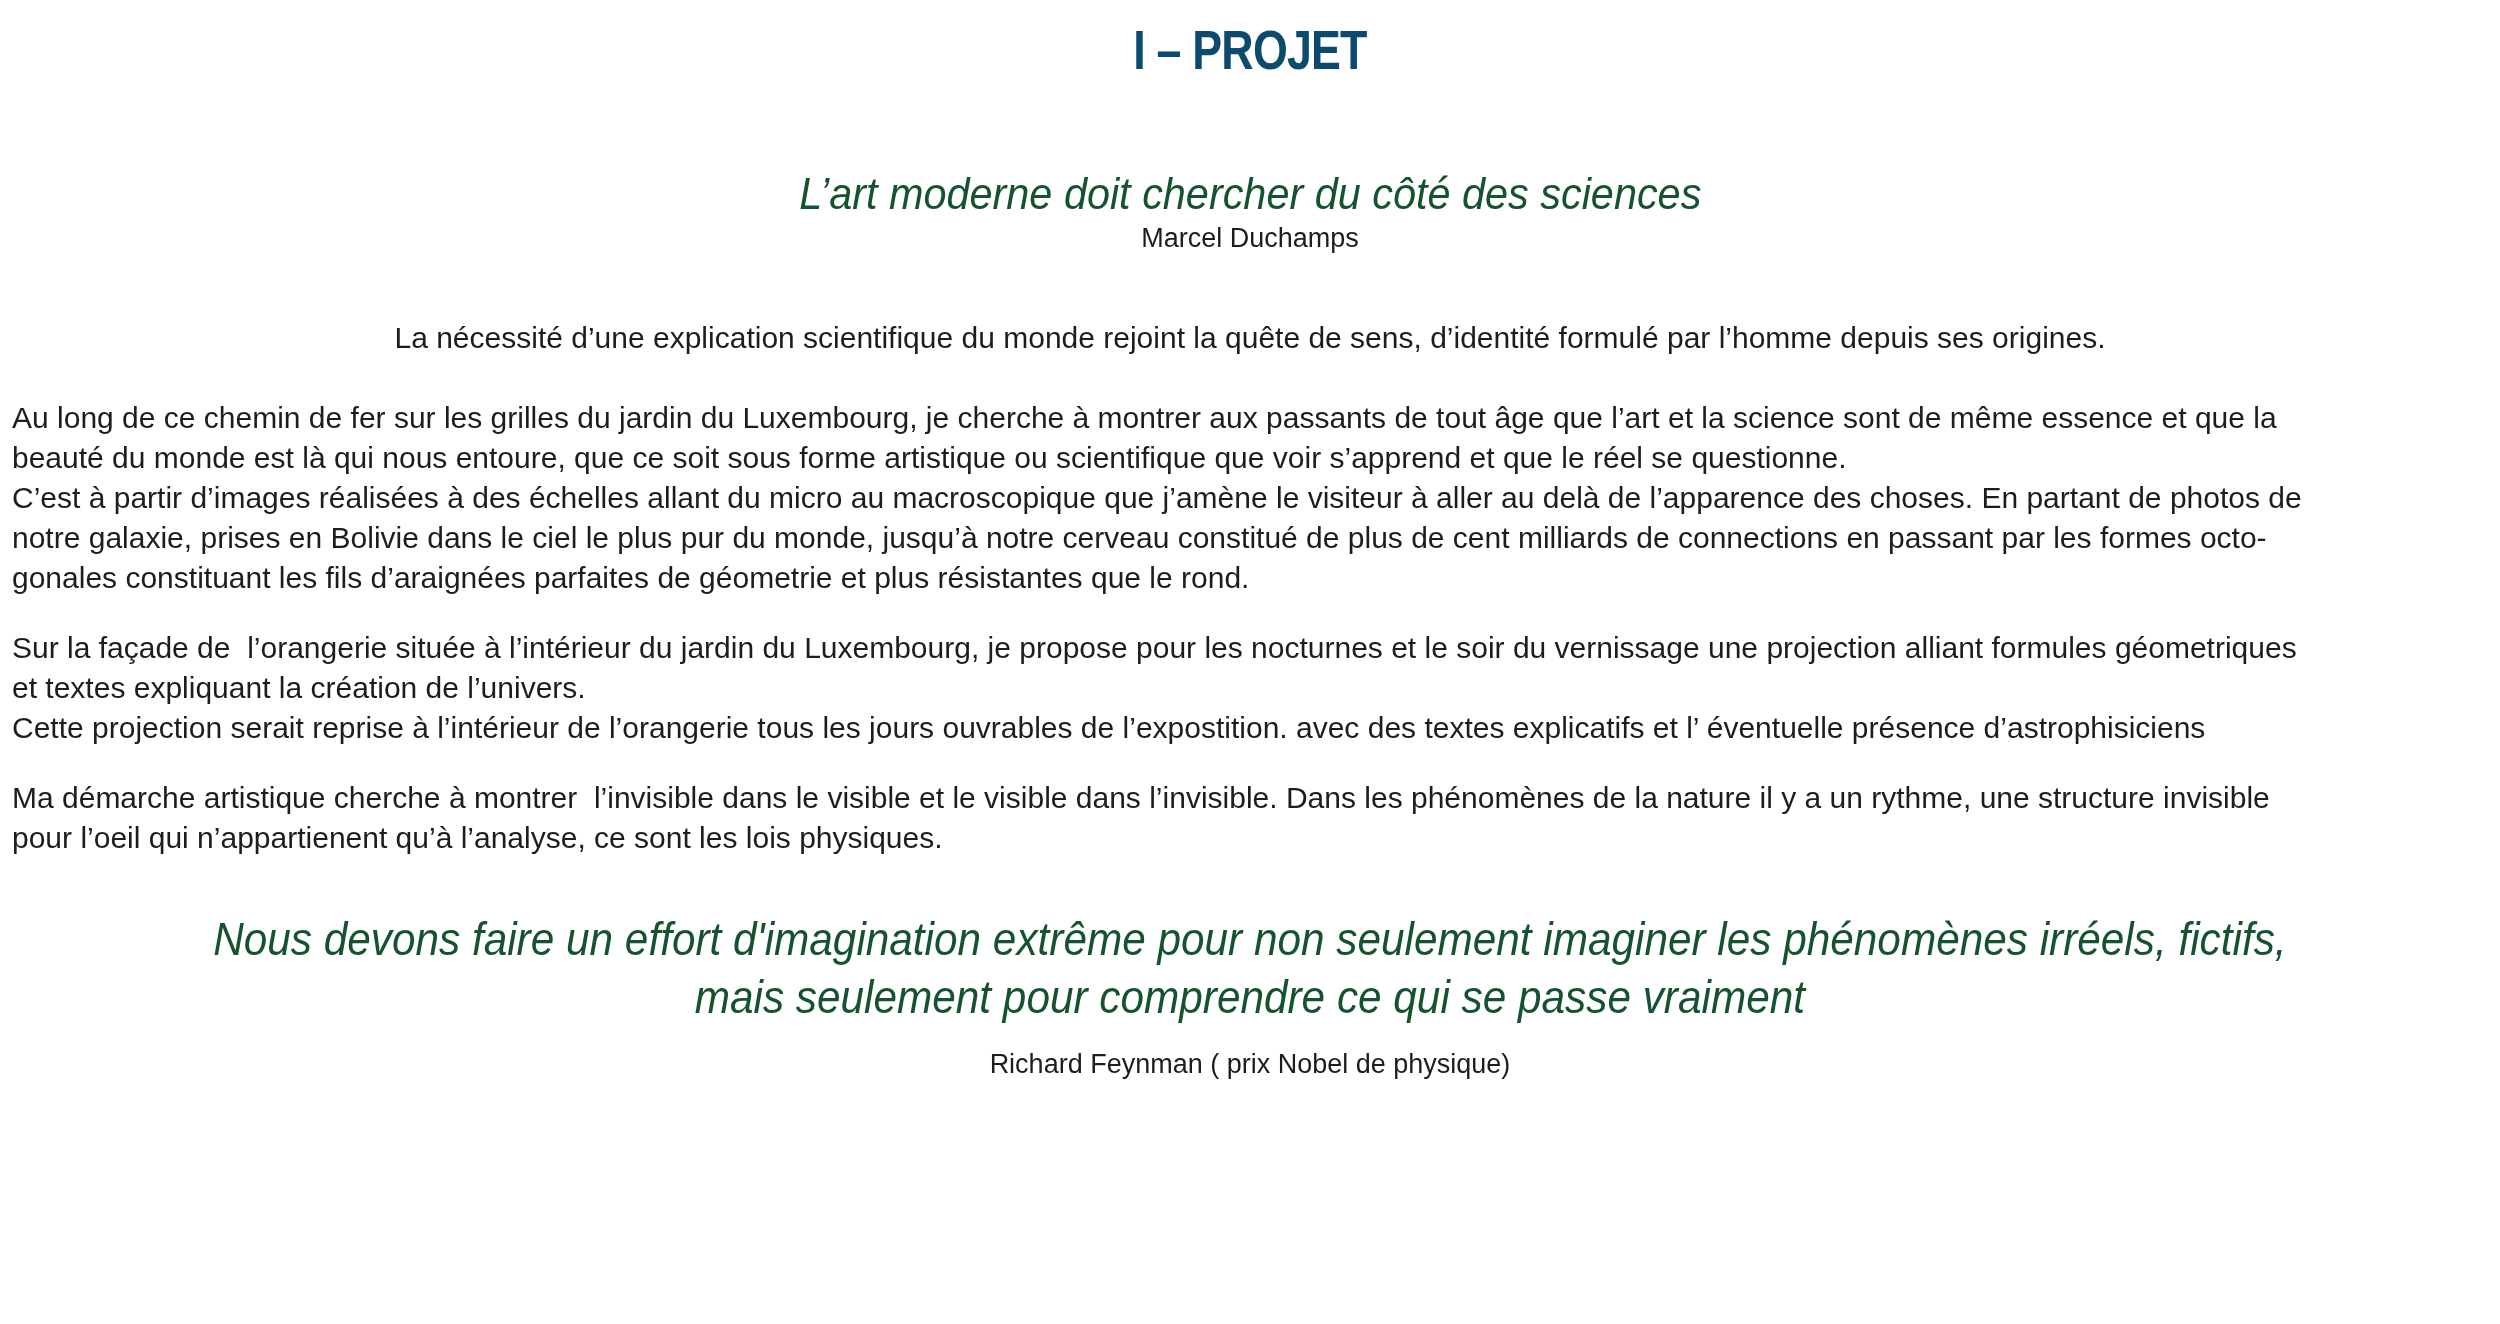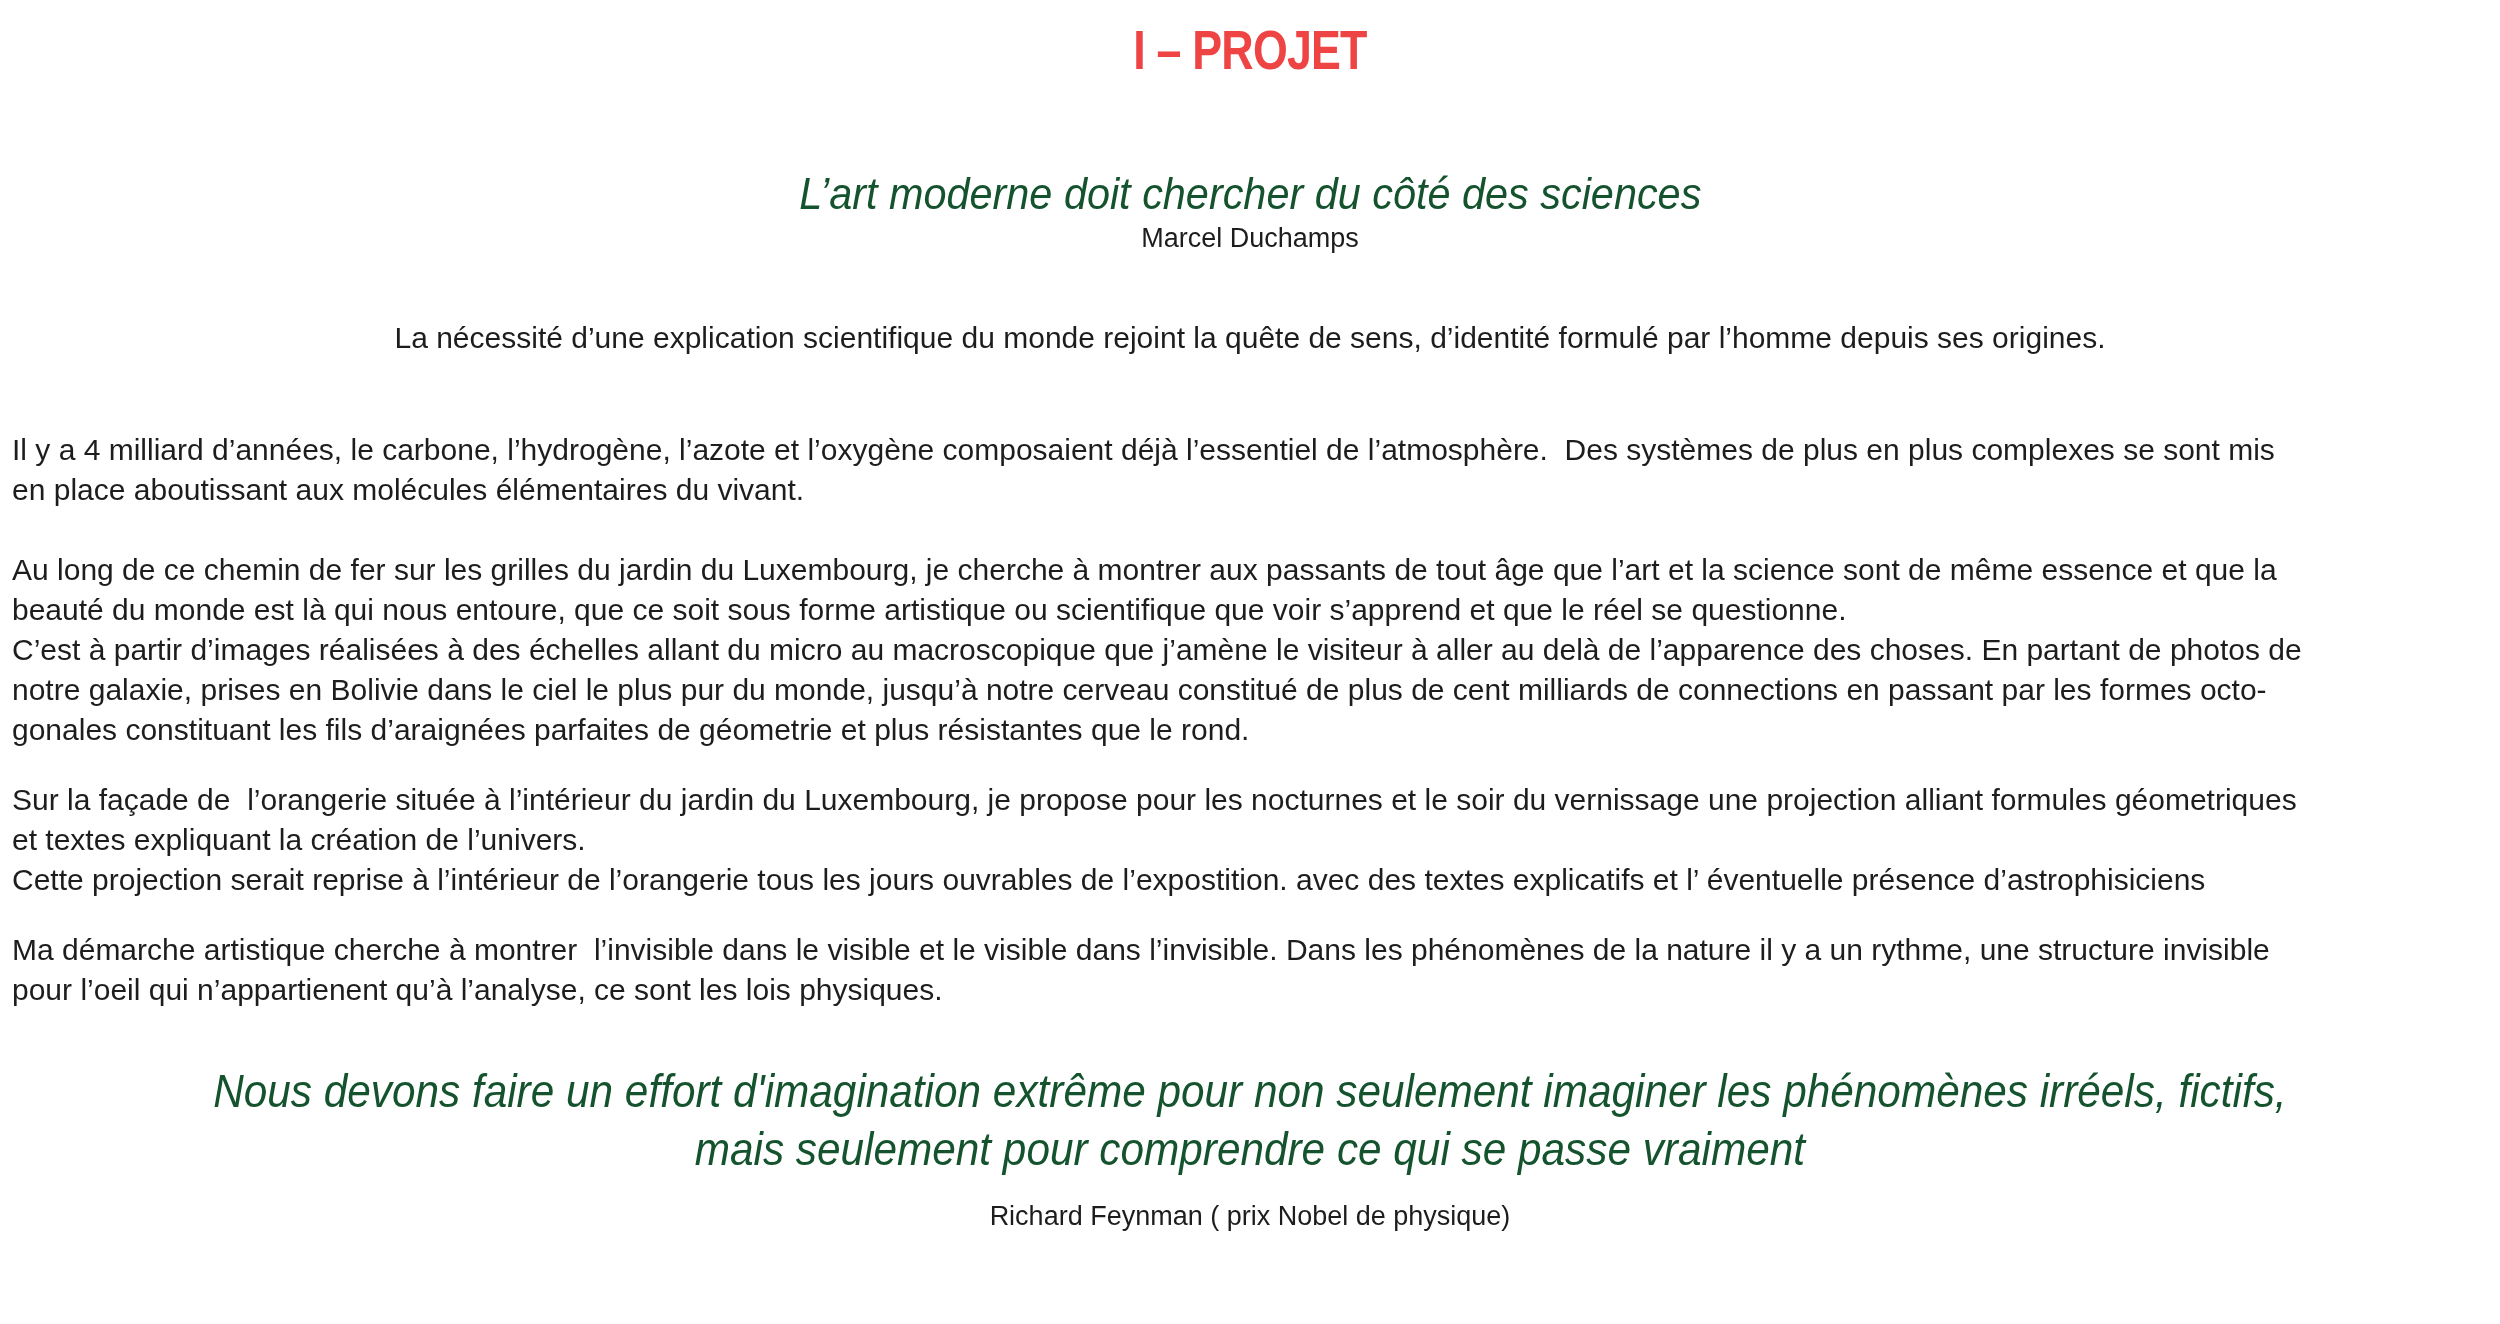--- a/index.html
+++ b/index.html
@@ -18,21 +18,21 @@
     position: relative;
     width: 2500px;
     height: 1324px;
     background: #ffffff;
   }
   .title {
     margin-top: 20px;
     text-align: center;
     font-size: 56px;
     font-weight: 700;
-    color: #ef4444;
+    color: #0c4a6e;
     line-height: 60px;
   }
   .title .condense {
     display: inline-block;
     transform: scaleX(0.80);
     transform-origin: center;
     letter-spacing: -1px;
   }
   .epigraph {
     text-align: center;
@@ -99,22 +99,20 @@
 
   <h1 class="title"><span class="condense">I – PROJET</span></h1>
 
   <div class="epigraph epigraph-top"><span class="condense">L’art moderne doit chercher du côté des sciences</span></div>
 
   <div class="epigraph-author epigraph-top-author">Marcel Duchamps</div>
 
   <div class="intro-line">La nécessité d’une explication scientifique du monde rejoint la quête de sens, d’identité formulé par l’homme depuis ses origines.</div>
 
   <div class="body-copy">
-    <p class="para para-first">Il y a 4 milliard d’années, le carbone, l’hydrogène, l’azote et l’oxygène composaient déjà l’essentiel de l’atmosphère.  Des systèmes de plus en plus complexes se sont mis
-en place aboutissant aux molécules élémentaires du vivant.</p>
     <p class="para para-gap-large">Au long de ce chemin de fer sur les grilles du jardin du Luxembourg, je cherche à montrer aux passants de tout âge que l’art et la science sont de même essence et que la
 beauté du monde est là qui nous entoure, que ce soit sous forme artistique ou scientifique que voir s’apprend et que le réel se questionne.
 C’est à partir d’images réalisées à des échelles allant du micro au macroscopique que j’amène le visiteur à aller au delà de l’apparence des choses. En partant de photos de
 notre galaxie, prises en Bolivie dans le ciel le plus pur du monde, jusqu’à notre cerveau constitué de plus de cent milliards de connections en passant par les formes octo-
 gonales constituant les fils d’araignées parfaites de géometrie et plus résistantes que le rond.</p>
     <p class="para para-gap-medium">Sur la façade de  l’orangerie située à l’intérieur du jardin du Luxembourg, je propose pour les nocturnes et le soir du vernissage une projection alliant formules géometriques
 et textes expliquant la création de l’univers.
 Cette projection serait reprise à l’intérieur de l’orangerie tous les jours ouvrables de l’expostition. avec des textes explicatifs et l’ éventuelle présence d’astrophisiciens</p>
     <p class="para para-gap-medium">Ma démarche artistique cherche à montrer  l’invisible dans le visible et le visible dans l’invisible. Dans les phénomènes de la nature il y a un rythme, une structure invisible
 pour l’oeil qui n’appartienent qu’à l’analyse, ce sont les lois physiques.</p>

